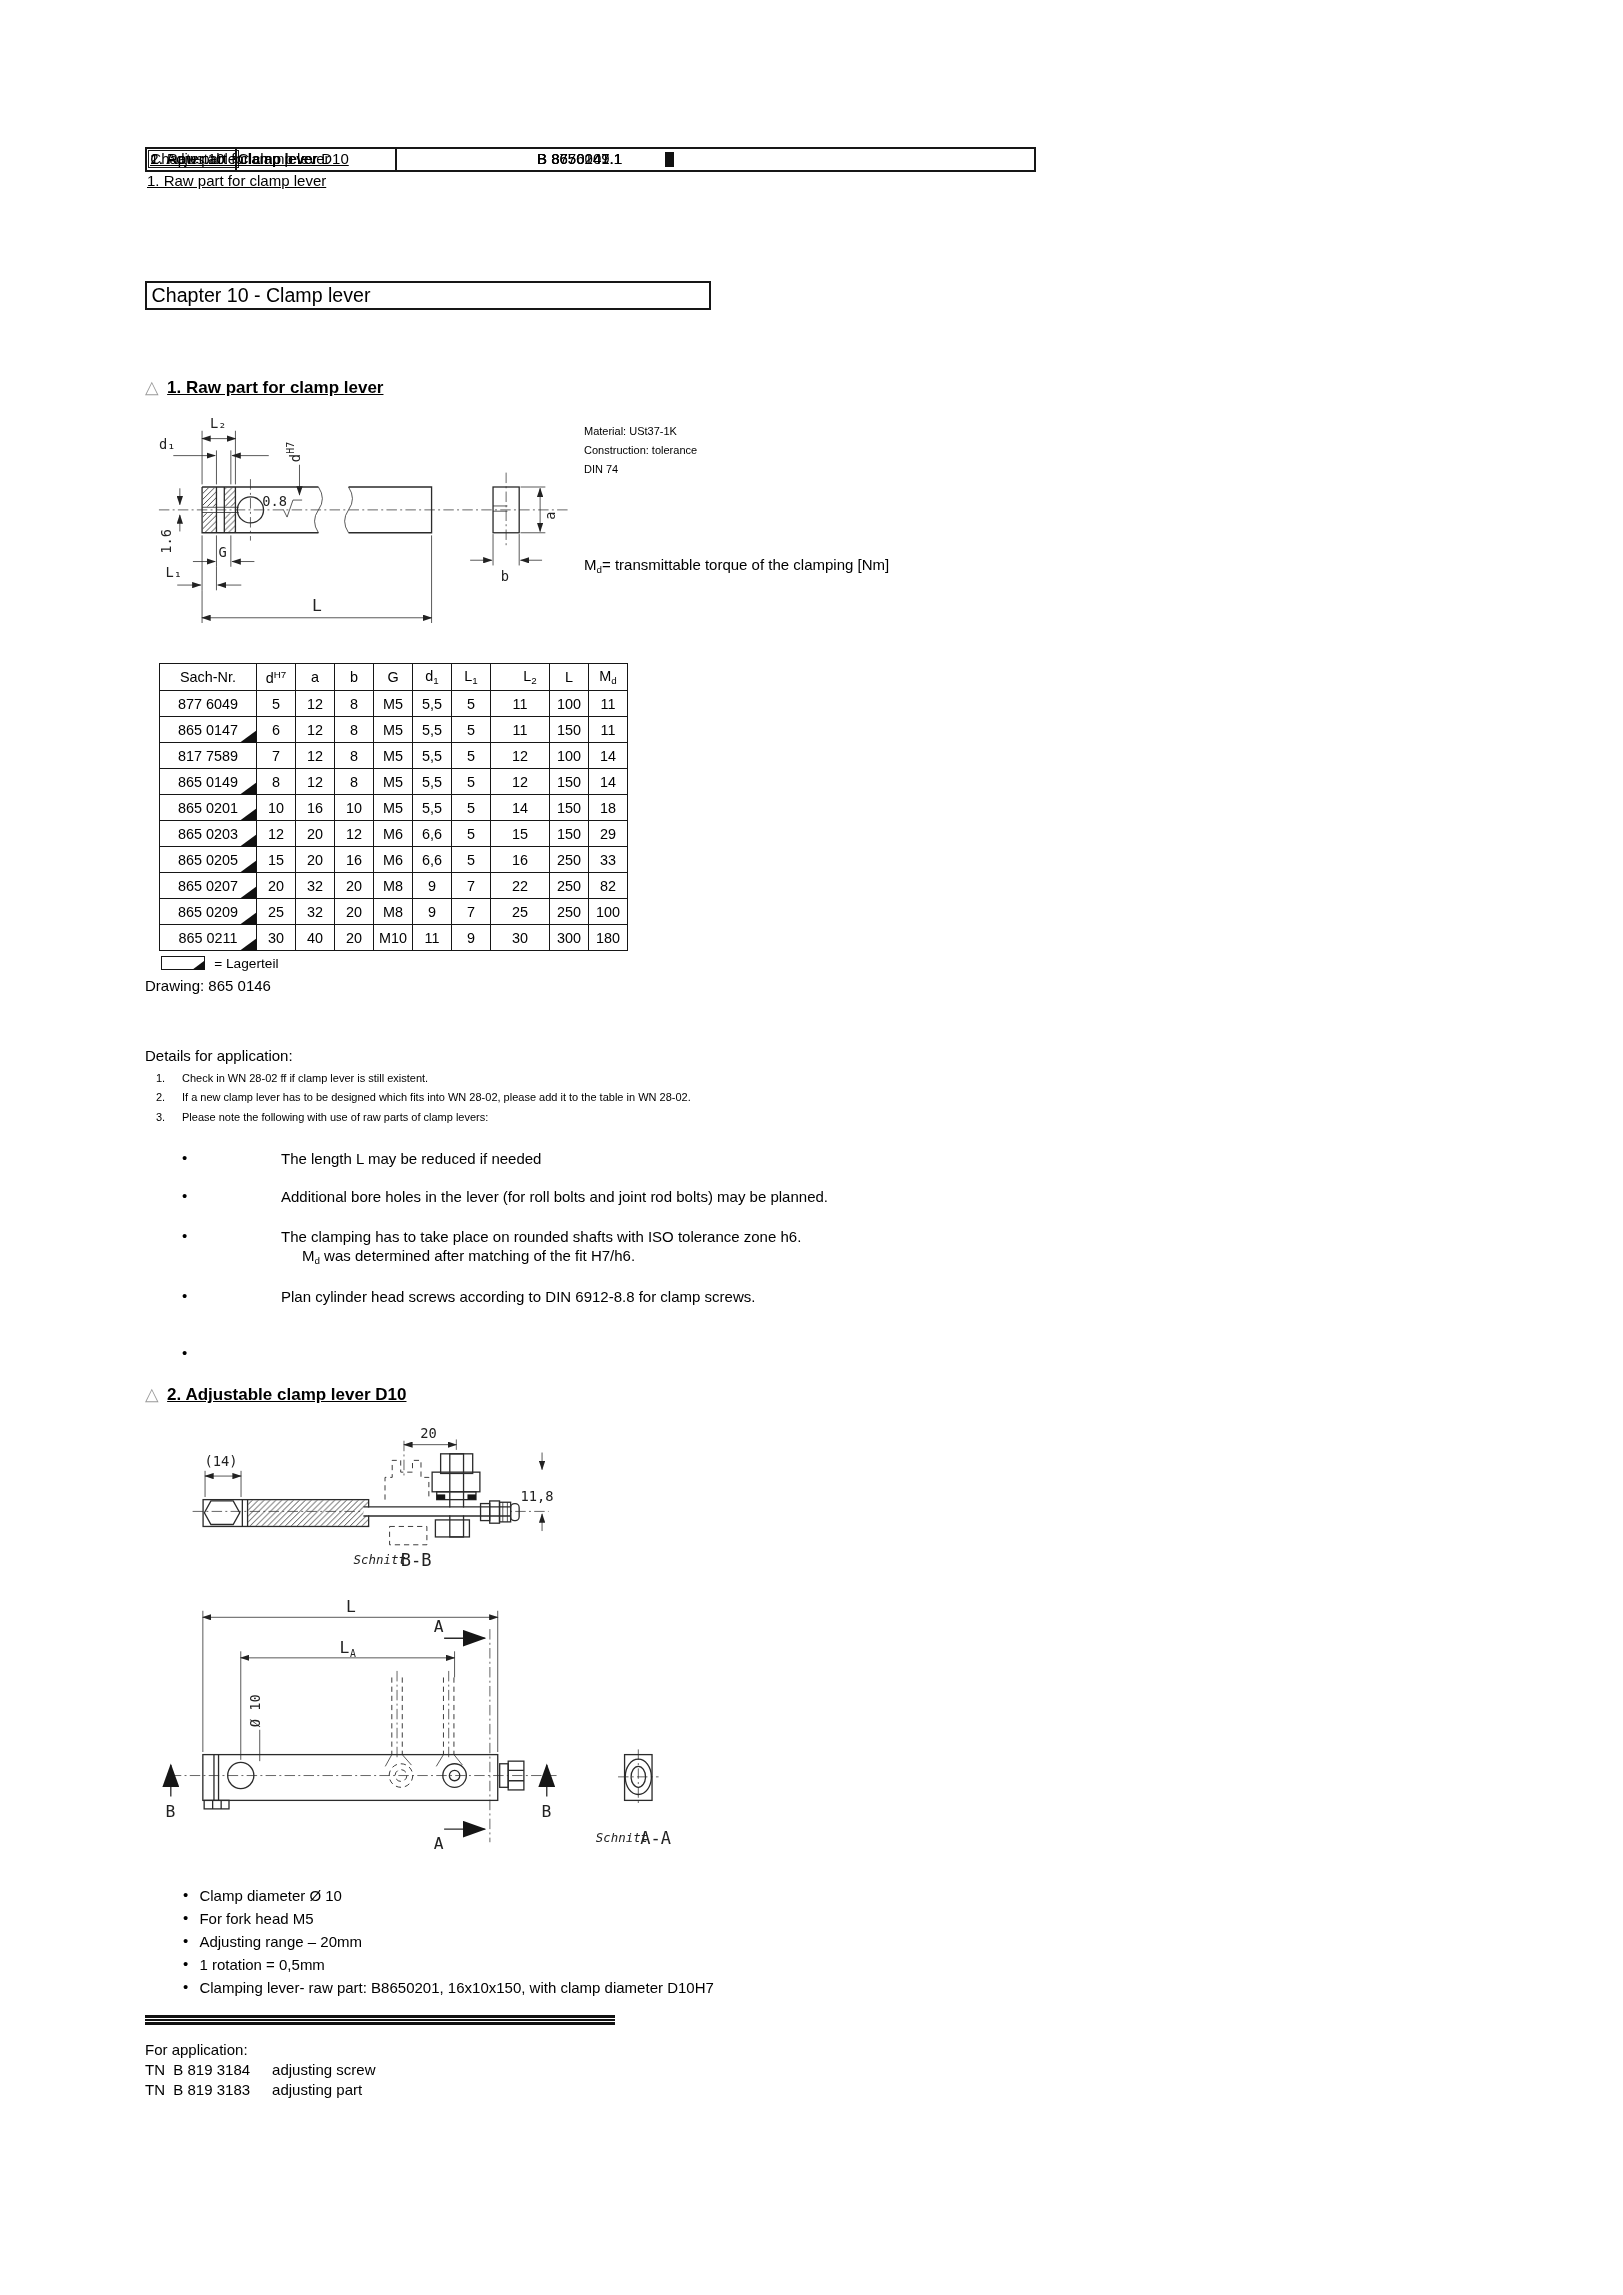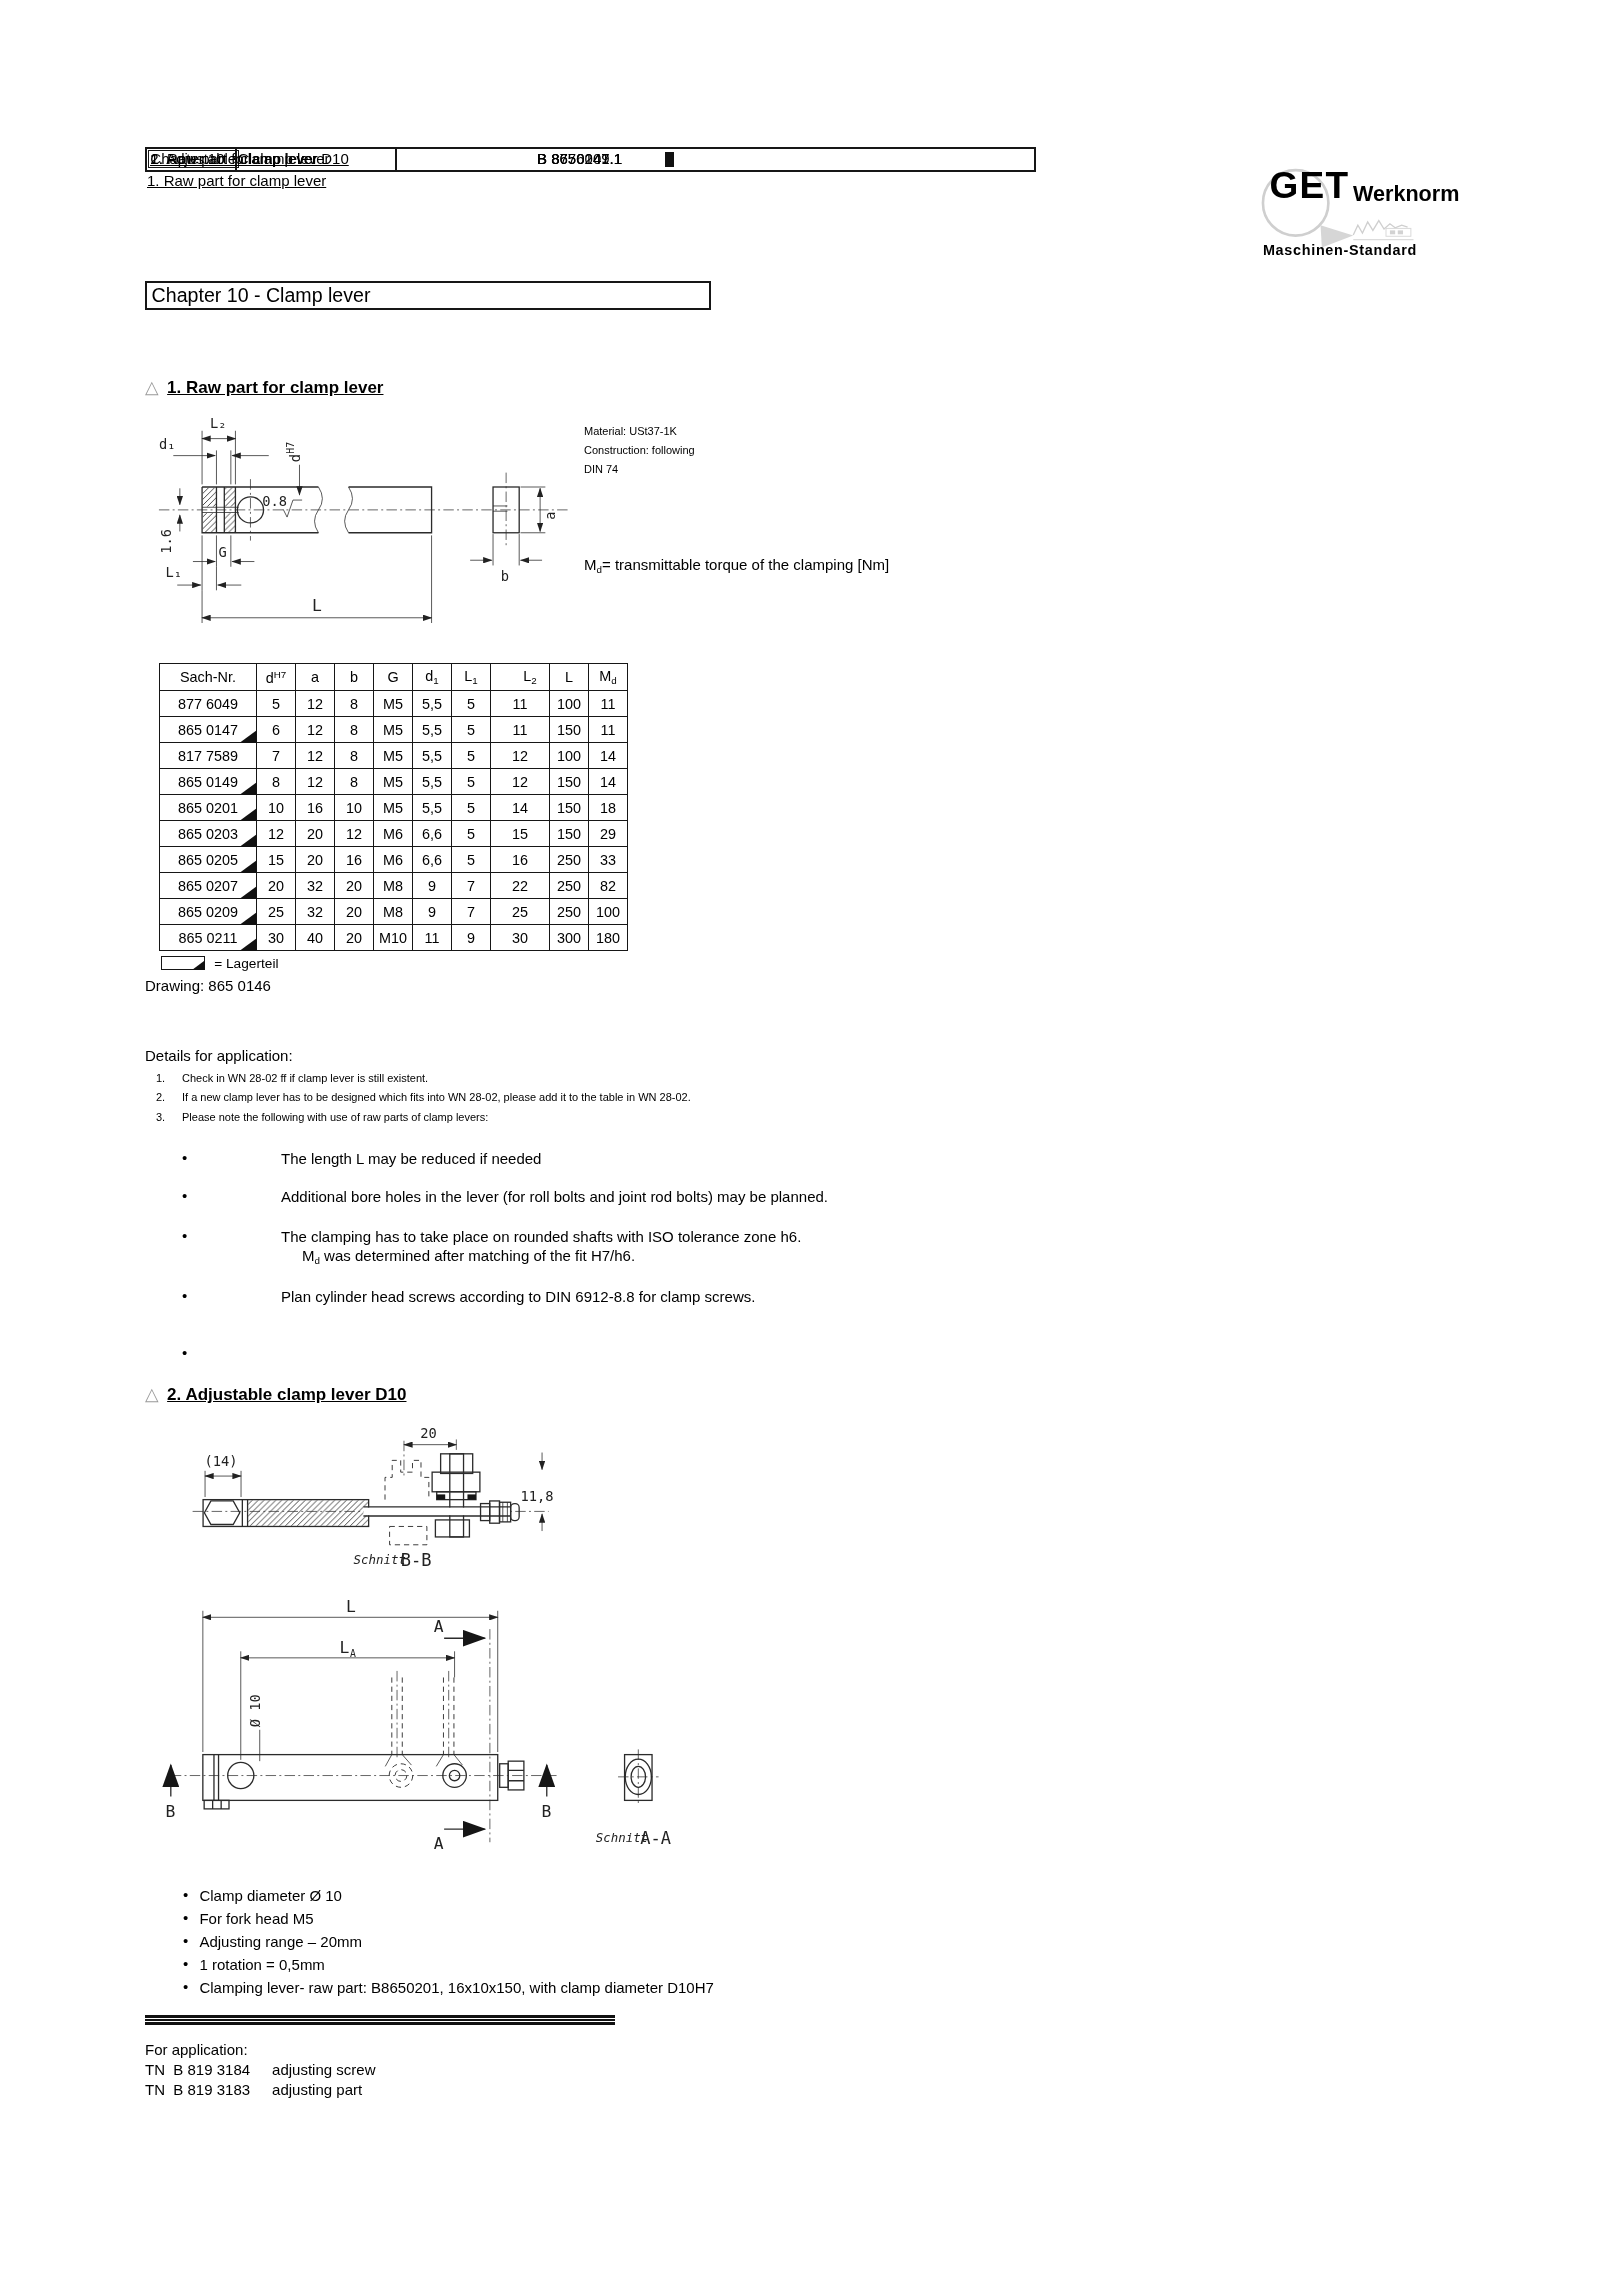--- a/index.html
+++ b/index.html
@@ -89,34 +89,20 @@
     </div>
     <div class="stack" style="left:390px;width:196px">
       <span>B 8650201.1</span>
       <span>B 8650147.1</span>
       <span>B 8776049.1</span>
     </div>
     <div class="blockchar"></div>
   </div>
   <a class="abs navsub" href="#">1. Raw part for clamp lever</a>
 
-  <div class="abs logo">
-    <svg width="226" height="108" viewBox="0 0 345 165">
-      <circle cx="62" cy="64" r="50" stroke="#cfcfcf" stroke-width="4" fill="none"></circle>
-      <polygon points="100,98 150,114 102,132" fill="#d6d6d6"></polygon>
-      <polyline points="150,113 157,98 164,110 172,93 180,106 189,91 197,104 206,96 214,102 224,98 233,101" stroke="#cfcfcf" stroke-width="2" fill="none"></polyline>
-      <line x1="150" y1="120" x2="242" y2="120" stroke="#dcdcdc" stroke-width="2"></line>
-      <rect x="200" y="103" width="38" height="12" fill="none" stroke="#d9d9d9" stroke-width="1.5"></rect>
-      <rect x="206" y="106" width="8" height="6" fill="#d2d2d2"></rect>
-      <rect x="218" y="106" width="8" height="6" fill="#d2d2d2"></rect>
-    </svg>
-    <div class="get">GET</div>
-    <div class="wn">Werknorm</div>
-    <div class="ms">Maschinen-Standard</div>
-  </div>
 
   <div class="abs chapterbox">Chapter 10 - Clamp lever</div>
 
   <div class="abs sechead" style="left:145px;top:377px">
     <span class="tri">△</span><a class="hl" href="#">1. Raw part for clamp lever</a>
   </div>
 
   <svg class="drw" id="d1" style="left:147px;top:402px" width="458" height="255" viewBox="0 0 700 390">
     <defs>
       <pattern id="hh1" patternUnits="userSpaceOnUse" width="9" height="9">
@@ -176,21 +162,21 @@
       <text class="dim">a</text>
     </g>
     <path class="t" d="M529,202 V250 M569,202 V250"></path>
     <line class="t" x1="494" y1="242" x2="527" y2="242" marker-end="url(#ar1)"></line>
     <line class="t" x1="571" y1="242" x2="604" y2="242" marker-start="url(#ar1)"></line>
     <text class="dim" x="541" y="274">b</text>
   </svg>
 
   <div class="abs matblock">
     <div>Material: USt37-1K</div>
-    <div>Construction: following</div>
+    <div>Construction: tolerance</div>
     <div>DIN 74</div>
   </div>
   <div class="abs mdnote"><span>M</span><span class="sb">d</span><span>= transmittable torque of the clamping [Nm]</span></div>
 
   <table id="dims">
     <thead>
         <tr>
           <th style="width: 96px;">Sach-Nr.</th>
           <th style="width: 38px;">d<span class="sp">H7</span></th>
           <th style="width: 38px;">a</th>

